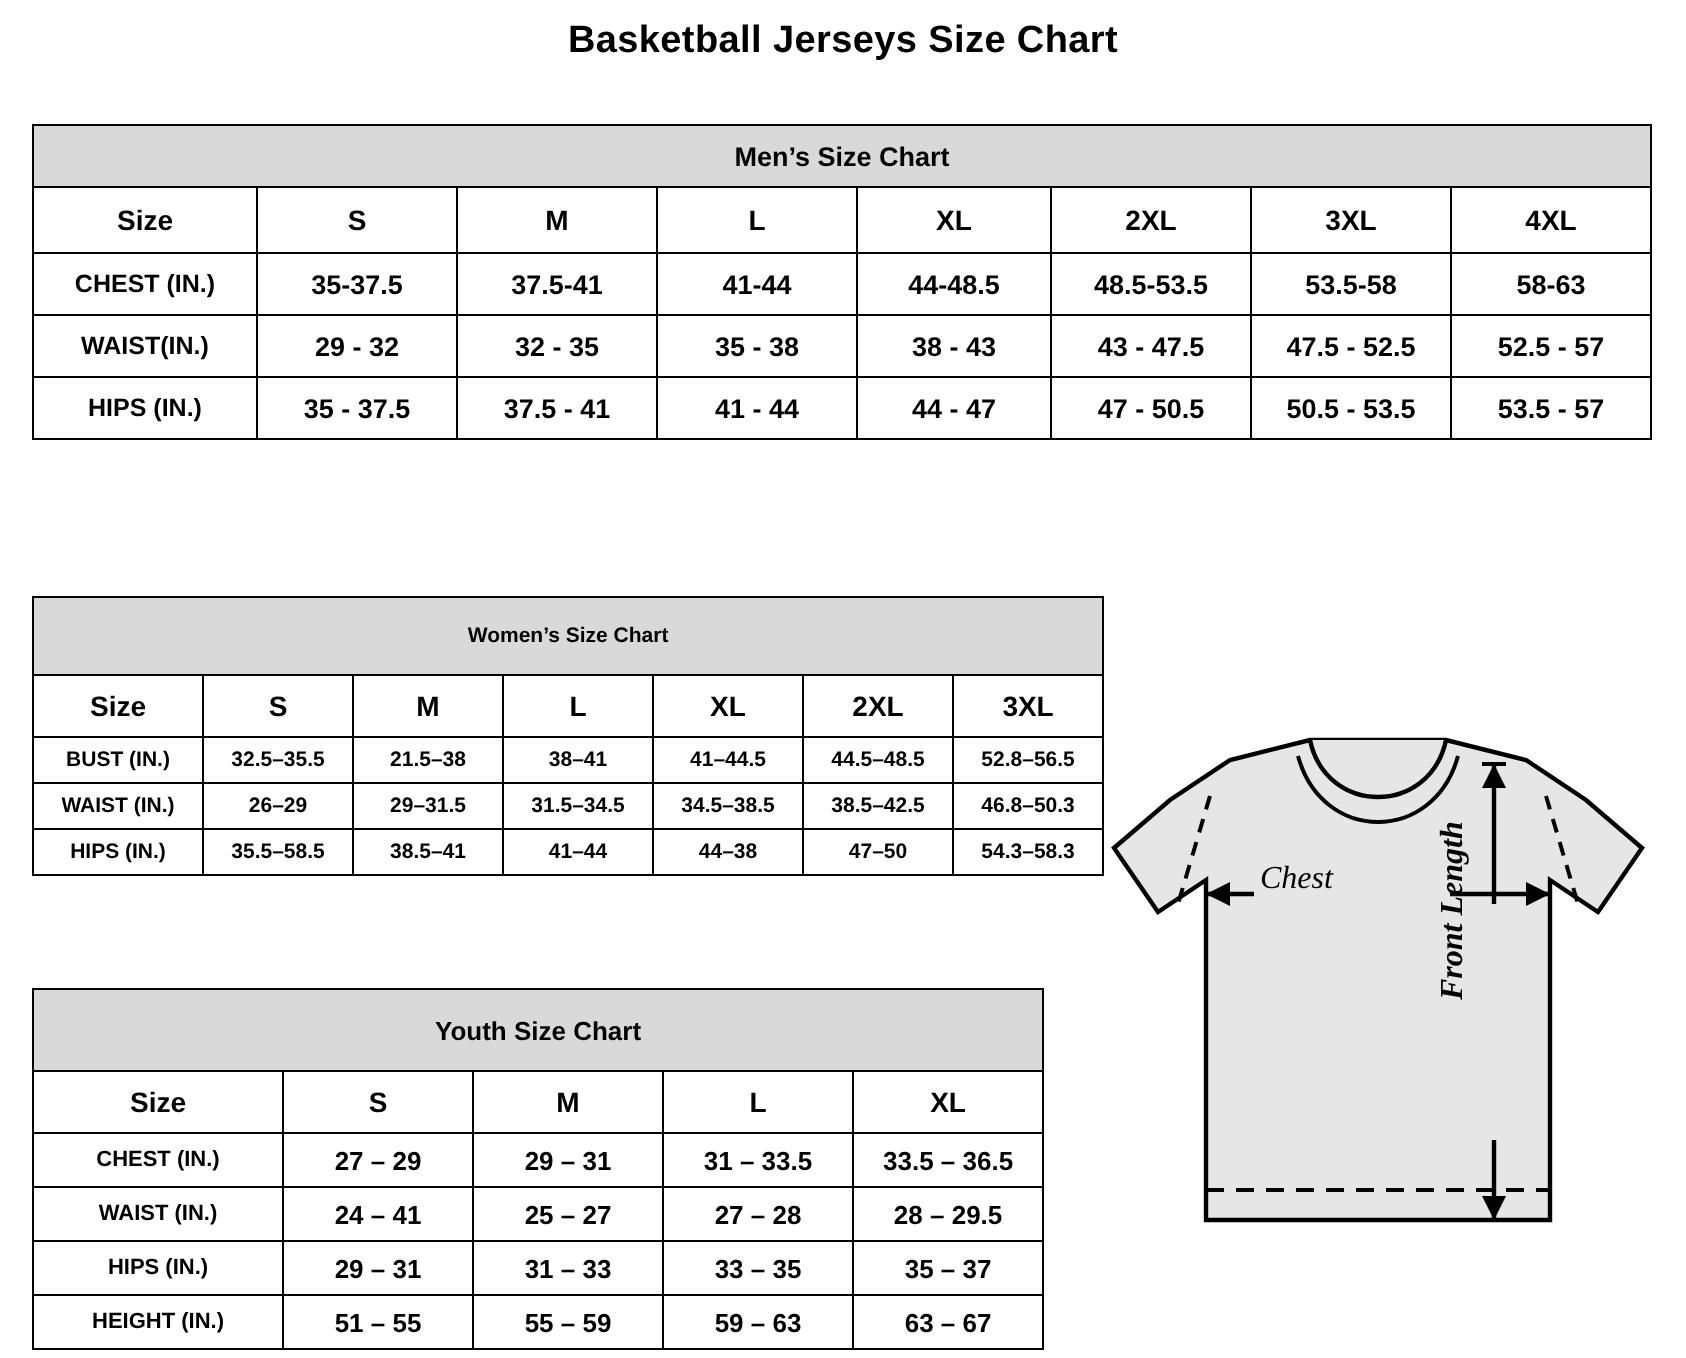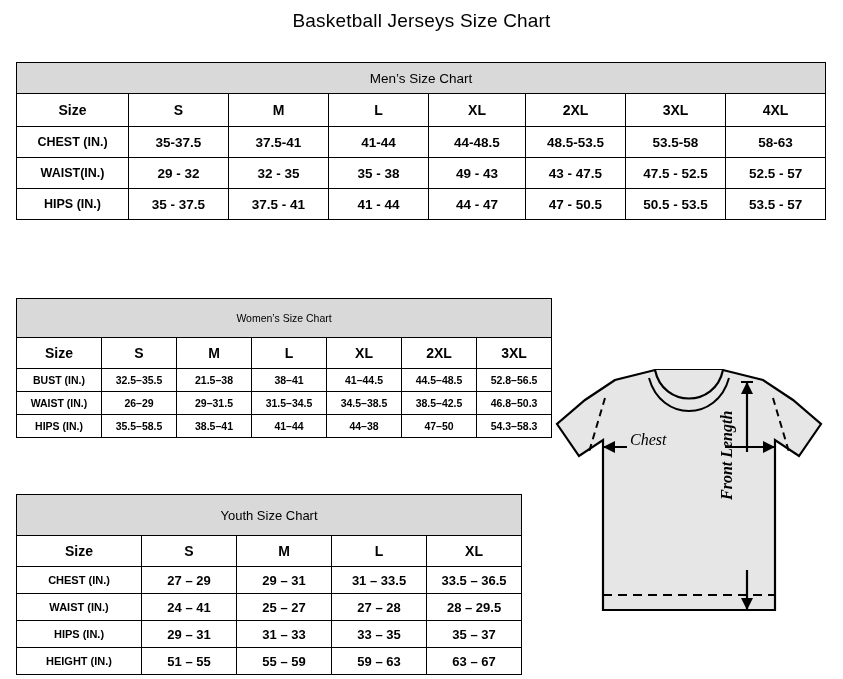--- a/index.html
+++ b/index.html
@@ -11,38 +11,38 @@
     width: 843px;
     height: 679px;
     font-family: "Liberation Sans", sans-serif;
     color: #000000;
     position: relative;
     overflow: hidden;
   }
   .page-title {
     text-align: center;
     font-size: 19px;
-    font-weight: normal;
+    font-weight: bold;
     margin: 10px 0 0 0;
     letter-spacing: 0.2px;
   }
   table {
     border-collapse: collapse;
     table-layout: fixed;
   }
   td, th {
     border: 1px solid #000000;
     text-align: center;
     font-weight: bold;
     padding: 0;
   }
   .section-title td {
     background: #d9d9d9;
     font-size: 16px;
-    font-weight: normal;
+    font-weight: bold;
     height: 36px;
   }
   
   #men-chart {
     position: absolute;
     left: 16px;
     top: 62px;
     width: 809px;
   }
   #men-chart td { font-size: 13.5px; height: 30px; }
@@ -140,21 +140,21 @@
       <td>44-48.5</td>
       <td>48.5-53.5</td>
       <td>53.5-58</td>
       <td>58-63</td>
     </tr>
     <tr>
       <td class="rowhdr">WAIST(IN.)</td>
       <td>29 - 32</td>
       <td>32 - 35</td>
       <td>35 - 38</td>
-      <td>49 - 43</td>
+      <td>38 - 43</td>
       <td>43 - 47.5</td>
       <td>47.5 - 52.5</td>
       <td>52.5 - 57</td>
     </tr>
     <tr>
       <td class="rowhdr">HIPS (IN.)</td>
       <td>35 - 37.5</td>
       <td>37.5 - 41</td>
       <td>41 - 44</td>
       <td>44 - 47</td>

